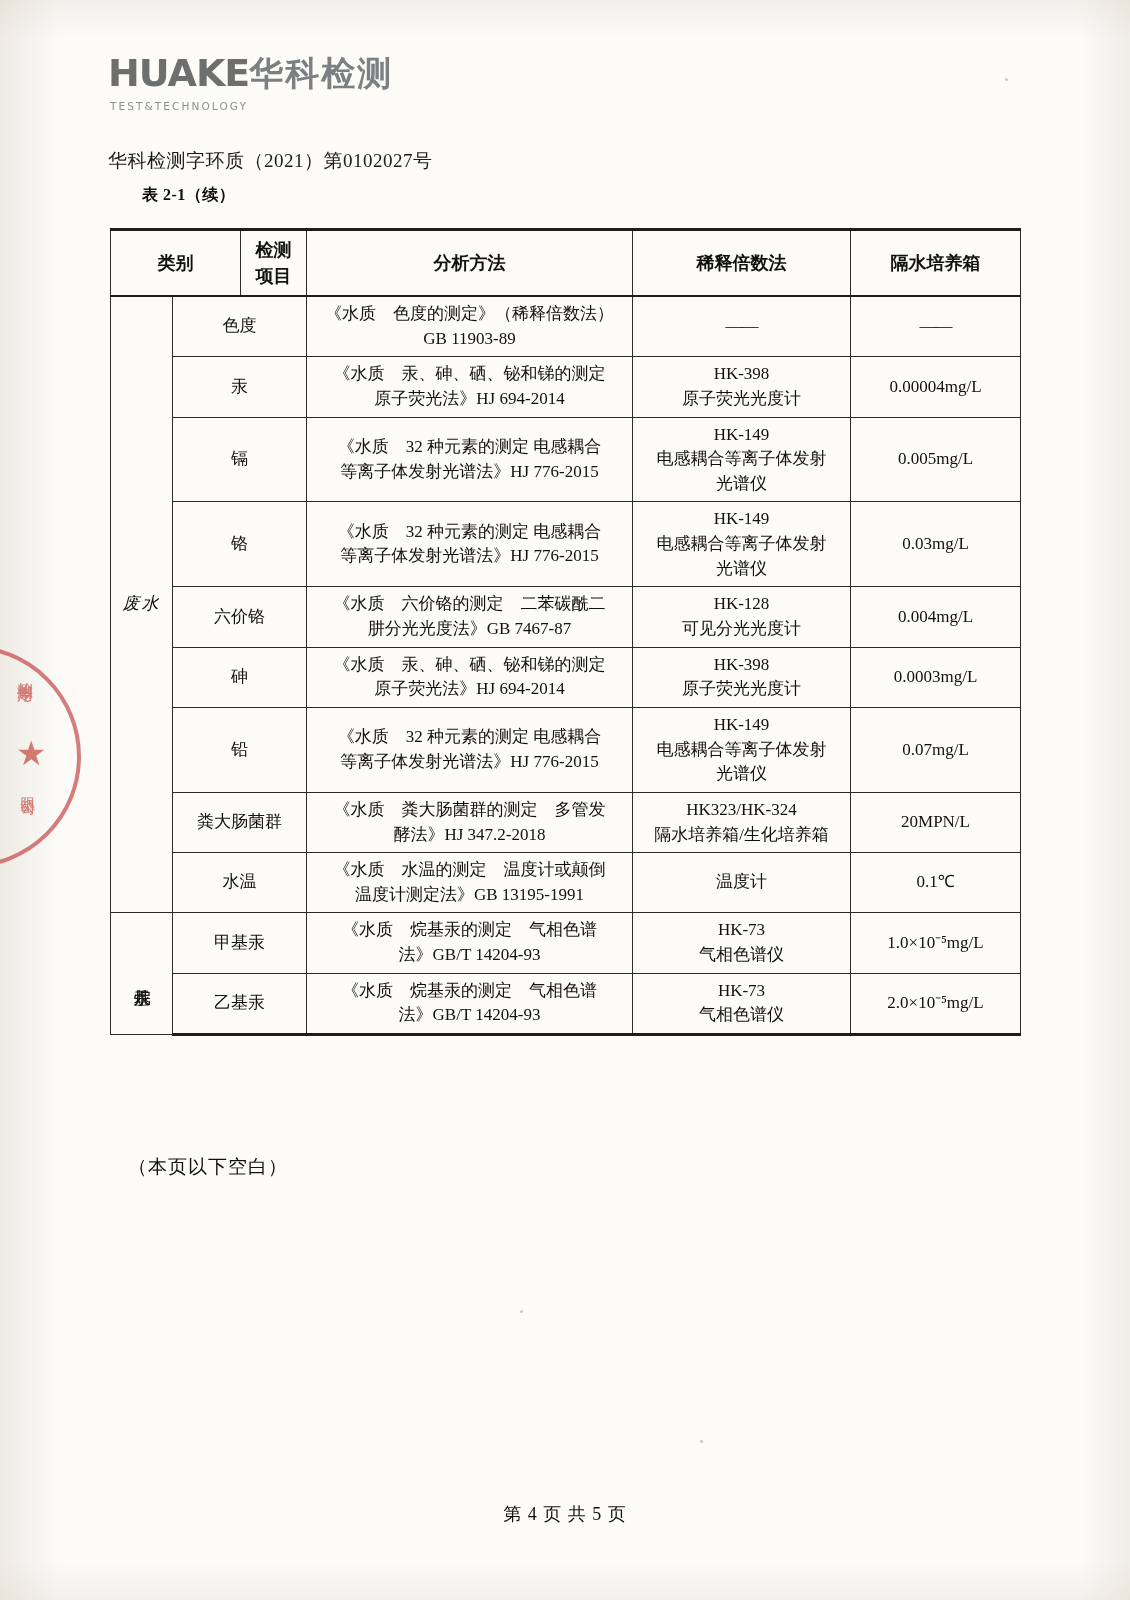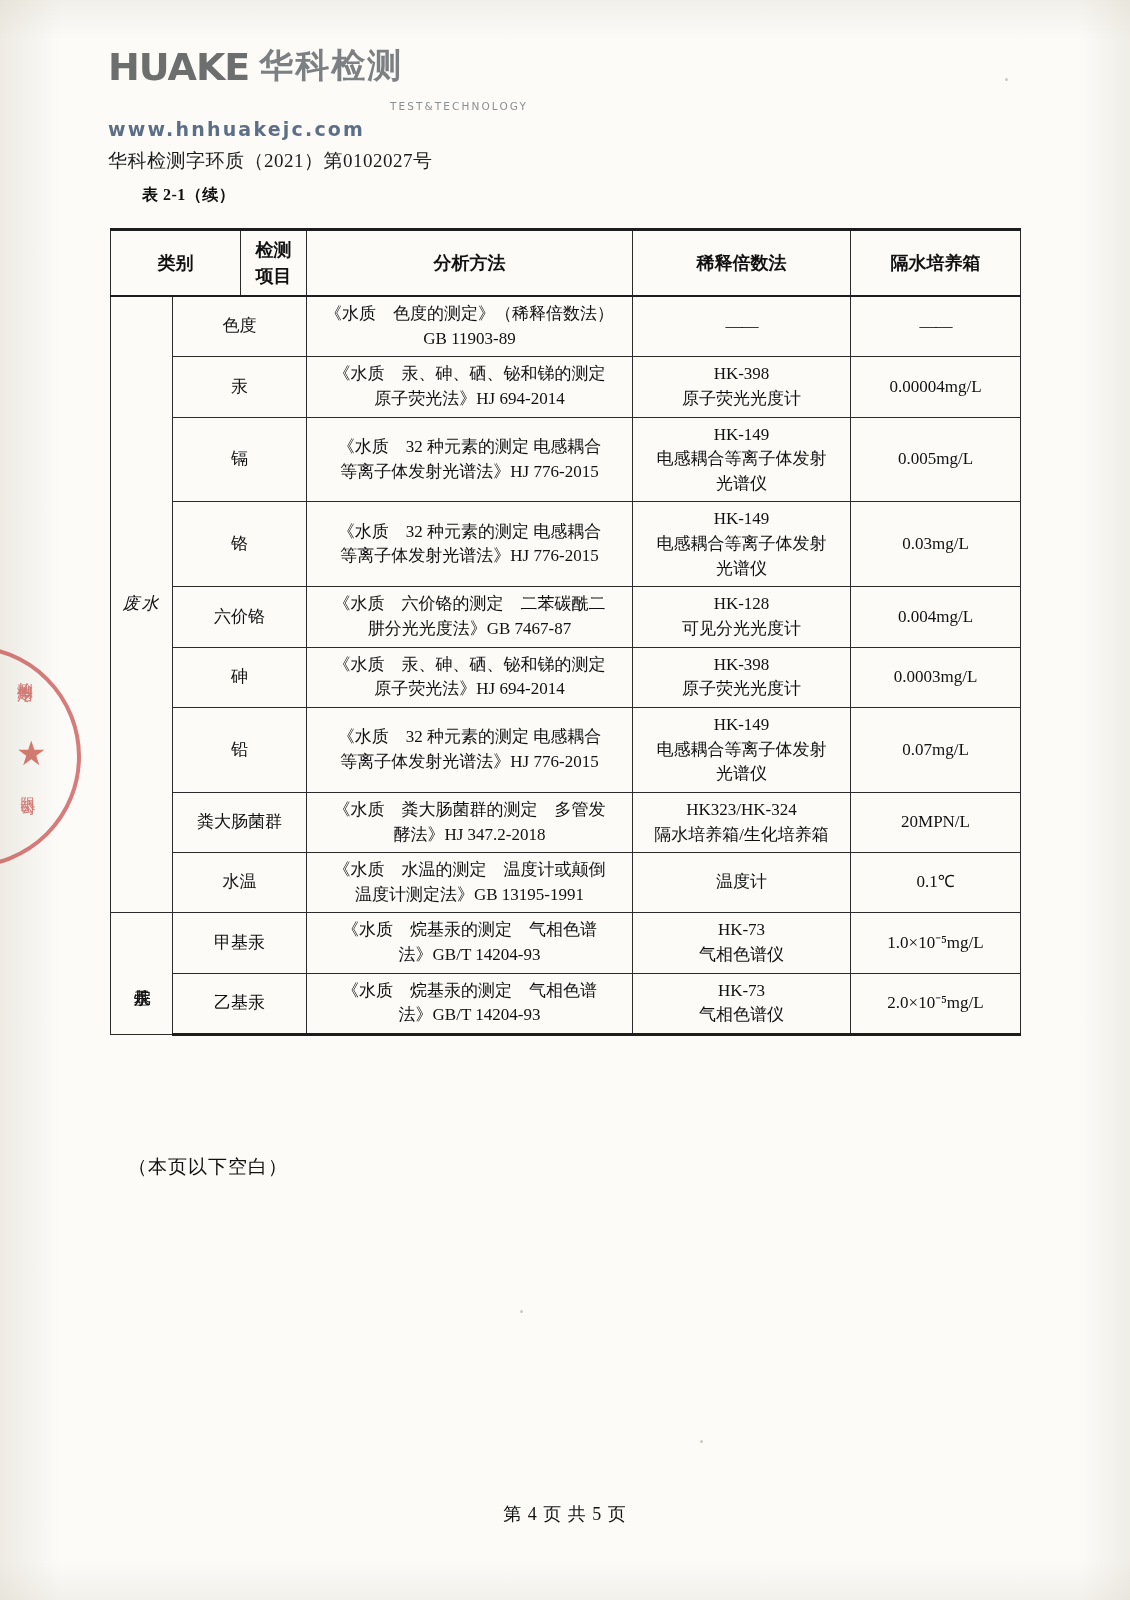--- a/index.html
+++ b/index.html
@@ -36,22 +36,21 @@
 
   
   .letterhead {
     position: absolute;
     left: 108px;
     top: 48px;
     width: 420px;
   }
   .logo-row {
     display: flex;
-    align-items: flex-start;
-    gap: 10px;
+    align-items: center;
     height: 50px;
   }
   .logo-mark {
     font-family: "DejaVu Sans", sans-serif;
     font-weight: bold;
     font-size: 38px;
     letter-spacing: -1px;
     color: #6d6f6e;
     line-height: 1;
     position: relative;
@@ -64,21 +63,20 @@
     line-height: 1;
     letter-spacing: 2px;
   }
   .logo-sub {
     font-family: "DejaVu Sans", sans-serif;
     font-size: 10.5px;
     letter-spacing: 2.1px;
     color: #8c8f91;
     margin-top: 2px;
     margin-left: 2px;
-    text-align: right;
   }
   .logo-url {
     font-family: "DejaVu Sans", sans-serif;
     font-size: 19px;
     letter-spacing: 2.2px;
     color: #5c6f86;
     margin-top: 6px;
     font-weight: bold;
   }
   .doc-no {
@@ -232,21 +230,20 @@
 <body>
 
 <div class="page">
 
   <div class="letterhead">
     <div class="logo-row">
       <span class="logo-mark">HUAKE</span>
       <span class="logo-cn">华科检测</span>
     </div>
     <div class="logo-sub">TEST&amp;TECHNOLOGY</div>
-    <div class="logo-url">www.hnhuakejc.com</div>
   </div>
 
   <div class="doc-no">华科检测字环质（2021）第0102027号</div>
   <div class="table-caption">表 2-1（续）</div>
 
   <div class="stamp">
     <div class="ring"></div>
     <div class="txt1">检测专用</div>
     <div class="star">★</div>
     <div class="txt2">限公司</div>

